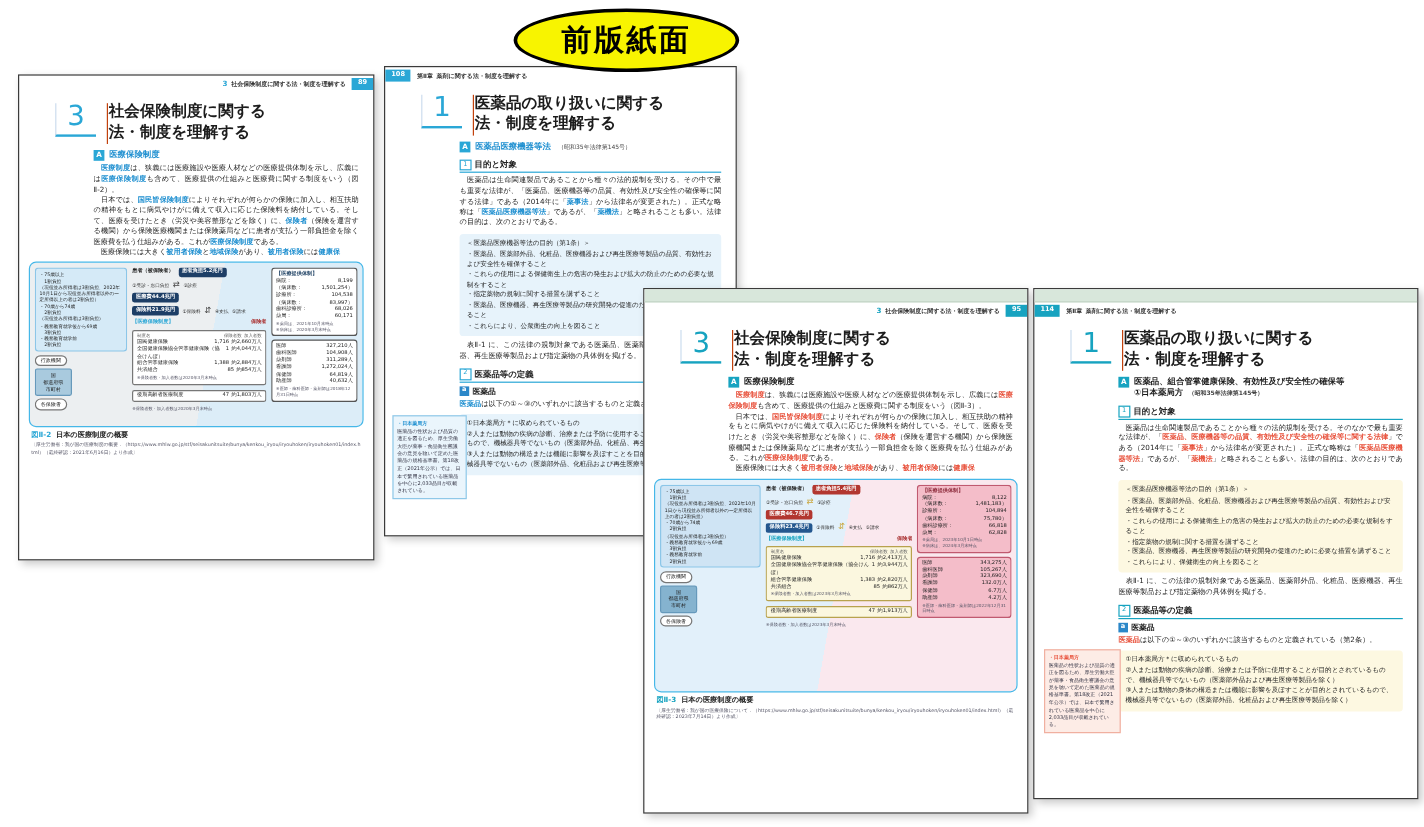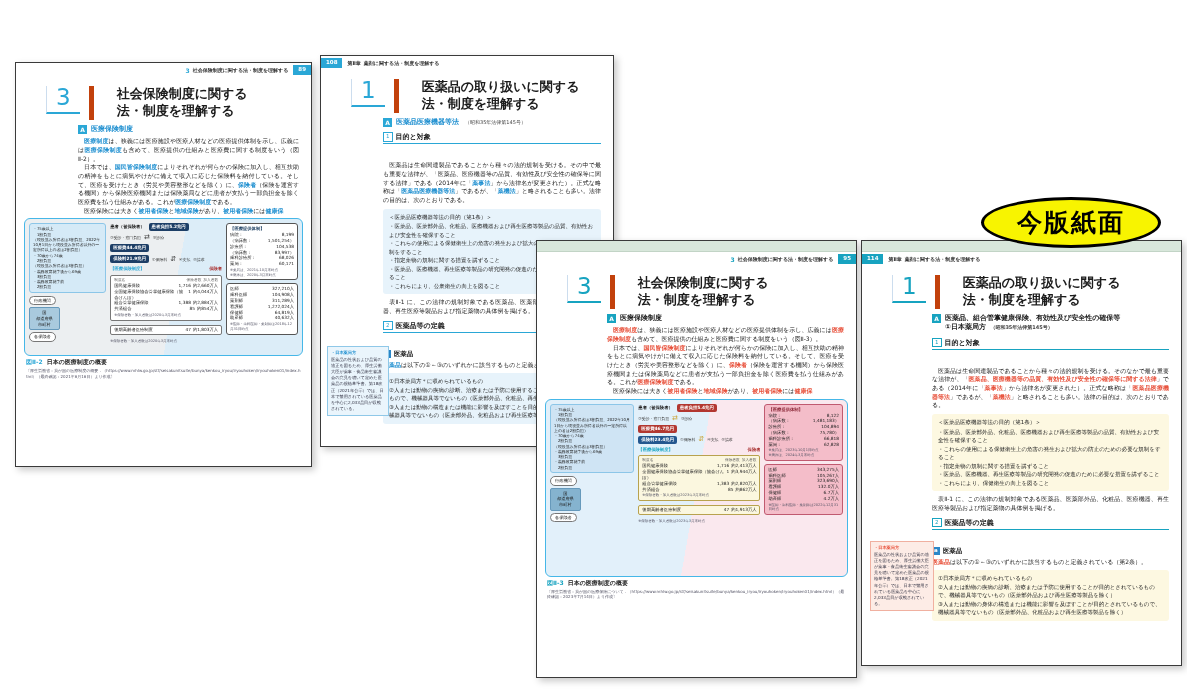--- a/index.html
+++ b/index.html
@@ -21,31 +21,31 @@
   .rh-t{font-weight:bold;}
   .badge{background:var(--ac);color:#fff;font-size:5.5px;font-weight:bold;
          padding:2px 5px;line-height:1;}
   .rh-right .badge{margin-left:5px;}
   .rh-left .badge{margin-right:5px;}
   .rh-ch{font-weight:bold;margin-right:3px;}
   .titleblock{display:flex;gap:9px;margin:9px 14px 5px 30px;align-items:flex-start;}
   .chnum{font-size:23px;color:var(--ac);border-bottom:2px solid var(--ac);
          padding:0 9px 3px;line-height:1;border-left:1px solid #cde;}
   .chtitle{font-size:13px;font-weight:bold;line-height:1.3;color:#1c1c1c;
-           border-left:5px solid #c2410c;padding-left:23px;}
+           border-left:1px solid #c2410c;padding-left:1px;}
   .pagebody{margin:4px 12px 0 62px;}
   .secA{display:flex;align-items:flex-start;gap:4px;margin:4px 0 3px;}
   .ab{background:var(--ac);color:#fff;min-width:9px;height:9px;display:flex;align-items:center;
       justify-content:center;font-size:6px;font-weight:bold;}
   .st{font-size:7px;font-weight:bold;line-height:1.35;}
   .st-accent{color:var(--kwc);}
   .st-dark{color:#1c1c1c;}
   .stsub{font-size:5px;color:#444;margin-left:2px;margin-top:1px;}
-  .subh{display:flex;align-items:flex-start;gap:3px;border-bottom:1px solid var(--ac);
-        margin:5px 0 17px;padding-bottom:1px;}
+  .subh{display:flex;align-items:flex-end;gap:3px;border-bottom:1px solid var(--ac);
+        margin:5px 0 3px;padding-bottom:1px;}
   .subh .n{border:1px solid var(--ac);color:var(--ac);font-size:5.5px;padding:0 2px;line-height:1.4;}
   .subh .t{font-size:7px;font-weight:bold;}
   .body{font-size:6px;line-height:1.45;text-align:justify;}
   .kw{color:var(--kwc);font-weight:bold;}
   .purpose{border-radius:3px;padding:4px 6px;margin:4px 0;font-size:5.5px;line-height:1.55;}
   .p-old .purpose{background:#e7f3fb;}
   .p-new .purpose{background:#fdf8e1;}
   .ptitle{margin-bottom:1px;}
   .defrow{display:flex;align-items:center;gap:3px;margin:3px 0 2px;}
   .defbadge{background:#2b87c8;color:#fff;font-size:5.5px;font-weight:bold;padding:0 2px;line-height:1.4;}
@@ -571,15 +571,15 @@
             <div>③人または動物の身体の構造または機能に影響を及ぼすことが目的とされているもので、機械器具等でないもの（医薬部外品、化粧品および再生医療等製品を除く）</div>
           </div>
       </div>
     </div>
     <div class="sidenote" style="left:8px;top:300px;width:56px;">
       <div class="sn-t">・日本薬局方</div>
       <div>医薬品の性状および品質の適正を図るため、厚生労働大臣が薬事・食品衛生審議会の意見を聴いて定めた医薬品の規格基準書。第18改正（2021年公示）では、日本で繁用されている医薬品を中心に2,033品目が収載されている。</div>
     </div>
   </div>
 
-  <div class="oval" style="left:981px;top:197px;width:174px;height:45px;">今版紙面</div>
+  <div class="oval" style="left:428px;top:7px;width:182px;height:47px;">前版紙面</div>
 
 </div>
 
 </body></html>

